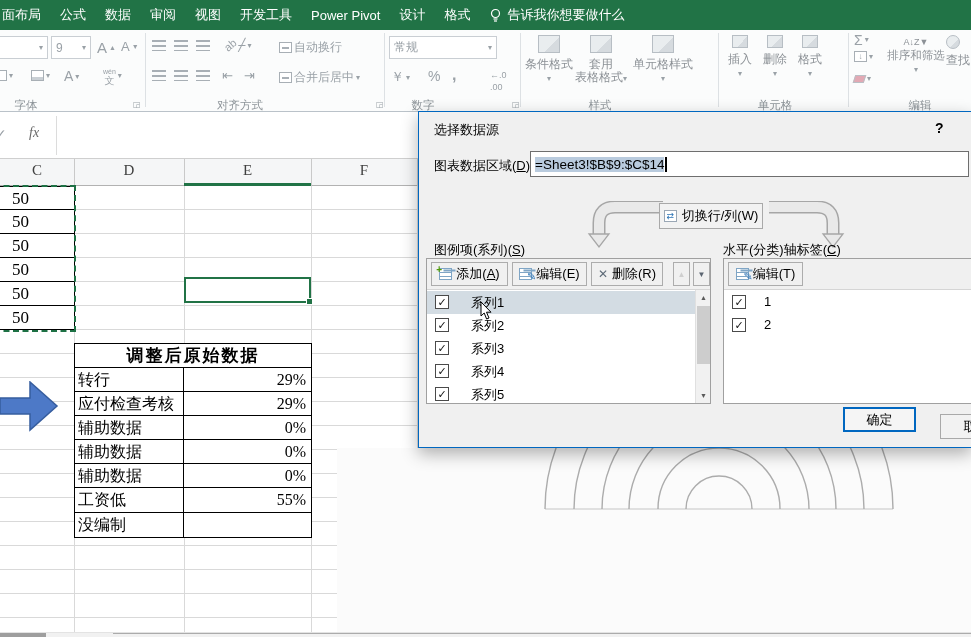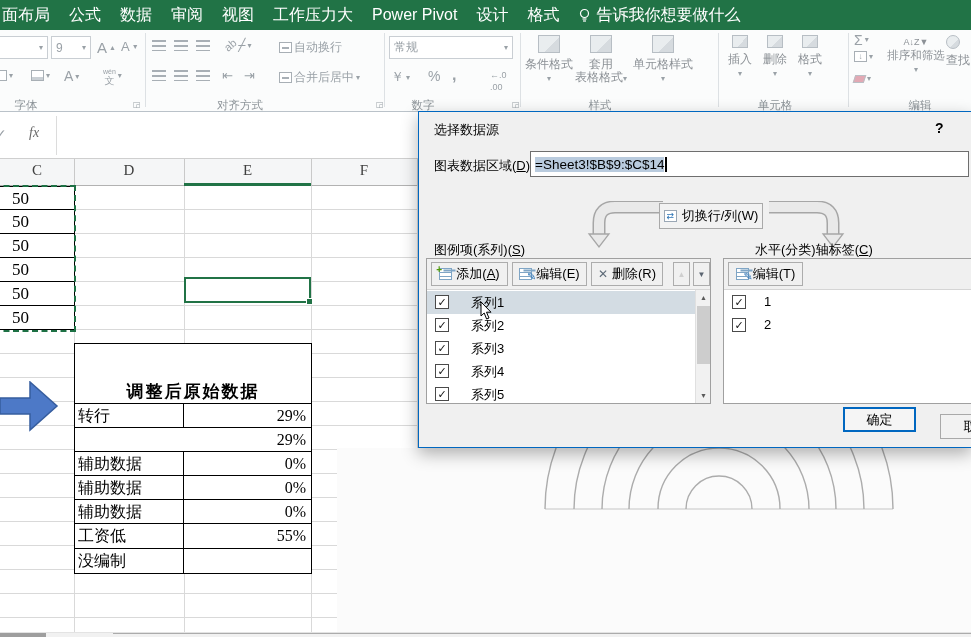--- a/index.html
+++ b/index.html
@@ -8,21 +8,21 @@
     position:relative; overflow:hidden; background:#fff;
     font-family:"Liberation Sans","DejaVu Sans",sans-serif;
     -webkit-font-smoothing:antialiased;
   }
   .abs { position:absolute; }
   .serif { font-family:"Liberation Serif","DejaVu Serif",serif; }
 
   
   .tabbar { left:0; top:0; width:971px; height:30px; background:#217346;
             display:flex; align-items:center; gap:19px; padding-left:2px;
-            color:#fff; font-size:16px; white-space:nowrap; }
+            color:#fff; font-size:13px; white-space:nowrap; }
   .tabbar .tab { cursor:default; }
   .tellme { display:flex; align-items:center; gap:5px; }
 
   
   .ribbon { left:0; top:30px; width:971px; height:82px; background:#FBFCFC;
             border-bottom:1px solid #BAC2C9; color:#8C9196; font-size:12px; }
   .rsep { position:absolute; top:3px; width:1px; height:74px; background:#DDE1E4; }
   .glabel { position:absolute; top:68px; font-size:11.5px; color:#8D9499; text-align:center; width:90px; margin-left:-45px; }
   .launcher { position:absolute; top:70px; font-size:8px; color:#9AA1A7; }
   .combo { position:absolute; background:#fff; border:1px solid #C9CED3; color:#9AA1A7;
@@ -76,21 +76,21 @@
   
   .dtable { position:absolute; left:74px; top:157px; width:238px;
             border:1.5px solid #000; background:#fff; font-size:16px; }
   .trow { display:flex; height:24.2px; border-bottom:1.4px solid #000; }
   .trow:last-child { border-bottom:none; }
   .trow .tl { width:109px; border-right:1.4px solid #000; padding-left:3px; line-height:23px;
               white-space:nowrap; overflow:hidden; }
   .trow .tv { flex:1; text-align:right; padding-right:5px; line-height:23px;
               font-family:"Liberation Serif","DejaVu Serif",serif; }
   .ttitle { height:23.5px; border-bottom:1.4px solid #000; text-align:center; font-weight:bold;
-            font-size:17px; line-height:23px; letter-spacing:2px;margin-top:36px; }
+            font-size:17px; line-height:23px; letter-spacing:2px; }
 
   
   .chartarea { left:337px; top:448px; width:634px; height:184px; background:#FBFBFB; overflow:hidden; }
 
   
   .bstrip { left:0; top:632px; width:971px; height:5px; background:#F1F1F1; border-top:1px solid #E3E3E3; }
   .bstrip .darkseg { position:absolute; left:0; top:0; width:46px; height:5px; background:#9E9E9E; }
   .bstrip .hline { position:absolute; left:113px; top:0; width:858px; height:1px; background:#ABABAB; }
 
   
@@ -132,21 +132,21 @@
 </style>
 </head>
 <body>
 
 <div class="abs tabbar">
   <span class="tab">面布局</span>
   <span class="tab">公式</span>
   <span class="tab">数据</span>
   <span class="tab">审阅</span>
   <span class="tab">视图</span>
-  <span class="tab">工作压力大</span>
+  <span class="tab">开发工具</span>
   <span class="tab">Power Pivot</span>
   <span class="tab">设计</span>
   <span class="tab">格式</span>
   <span class="tellme">
     <svg width="13" height="15" viewBox="0 0 13 15">
       <circle cx="6.5" cy="5.5" r="4" fill="none" stroke="#fff" stroke-width="1.2"></circle>
       <line x1="4.5" y1="11" x2="8.5" y2="11" stroke="#fff" stroke-width="1.2"></line>
       <line x1="5" y1="13" x2="8" y2="13" stroke="#fff" stroke-width="1.2"></line>
     </svg>
     <span>告诉我你想要做什么</span>
@@ -215,21 +215,21 @@
   <div class="mi" style="left:244px; top:38px; font-size:13px;">⇥</div>
   <div class="mi" style="left:279px; top:39px;">
       <span class="i-box mid"></span>
       <span>合并后居中</span>
       <span class="dd">▾</span>
     </div>
   <div class="glabel" style="left:240px;">对齐方式</div>
   <div class="launcher" style="left:376px;">◲</div>
   <div class="rsep" style="left:384px;"></div>
 
-  <div class="combo" style="left:389px; top:6px; width:124px; height:23px;">
+  <div class="combo" style="left:389px; top:6px; width:108px; height:23px;">
     <span>常规</span>
     <span class="dd">▾</span>
   </div>
   <div class="mi" style="left:391px; top:38px; font-size:13px;">
       <span>￥</span>
       <span class="dd">▾</span>
     </div>
   <div class="mi" style="left:428px; top:38px; font-size:14px;">
       <span>%</span>
     </div>
@@ -338,20 +338,21 @@
     <span class="fillhandle"></span>
   </div>
 
   <div class="dtable">
     <div class="ttitle">调整后原始数据</div>
     <div class="trow">
         <span class="tl">转行</span>
         <span class="tv">29%</span>
       </div>
     <div class="trow">
+        <span class="tl">应付检查考核</span>
         <span class="tv">29%</span>
       </div>
     <div class="trow">
         <span class="tl">辅助数据</span>
         <span class="tv">0%</span>
       </div>
     <div class="trow">
         <span class="tl">辅助数据</span>
         <span class="tv">0%</span>
       </div>
@@ -409,21 +410,21 @@
     <path d="M 2 6 L 50 6 Q 66 6 66 22 L 66 34" fill="none" stroke="#A6A6A6" stroke-width="13"></path>
     <path d="M 2 6 L 50 6 Q 66 6 66 22 L 66 34" fill="none" stroke="#E9E9E9" stroke-width="10"></path>
     <polygon points="56,33 76,33 66,46" fill="#E9E9E9" stroke="#A6A6A6" stroke-width="1.3"></polygon>
   </svg>
   <div class="btn ak" style="left:240px; top:91px; width:104px; height:26px;">
     <span class="swicon">⇄</span>
     <span>切换行/列(W)</span>
   </div>
 
   <span class="dlg-label ak" style="left:15px; top:129px;">图例项(系列)(<u>S</u>)</span>
-  <span class="dlg-label ak" style="left:304px; top:129px;margin-left:32px;">水平(分类)轴标签(<u>C</u>)</span>
+  <span class="dlg-label ak" style="left:304px; top:129px;">水平(分类)轴标签(<u>C</u>)</span>
 
   <div class="panel" style="left:7px; top:146px; width:285px; height:146px;">
     <div class="ptoolbar">
       <div class="tbtn ak" style="left:4px; width:77px;">
         <span class="grid-ic">
             <span class="plus">+</span>
           </span>
         <span>添加(<u>A</u>)</span>
       </div>
       <div class="tbtn ak" style="left:85px; width:75px;">

